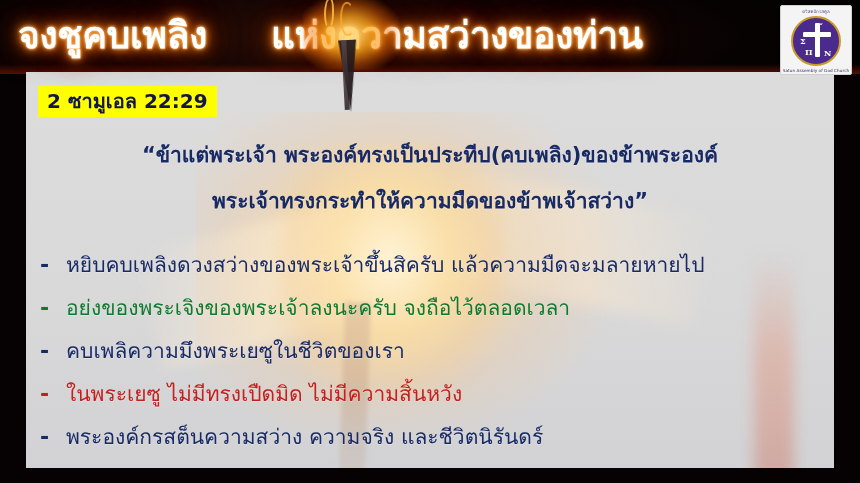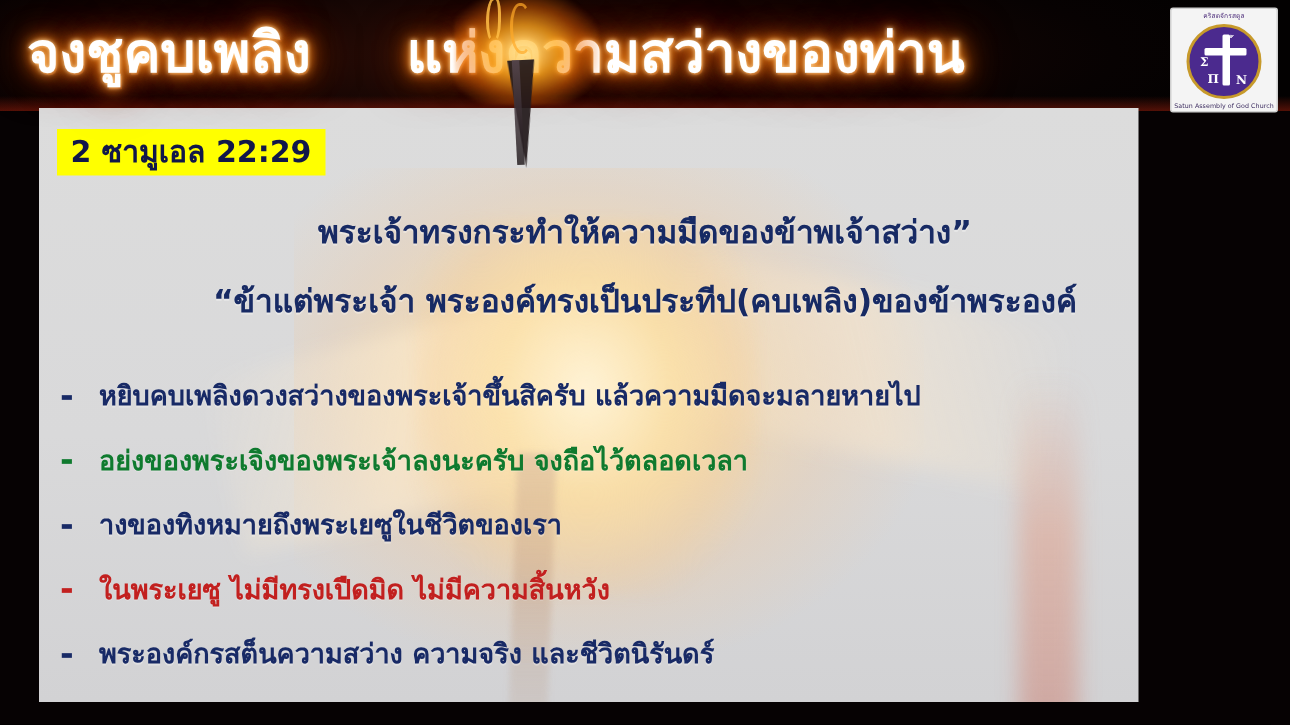--- a/index.html
+++ b/index.html
@@ -52,21 +52,21 @@
   .logo-circle .cross-h{position:absolute;left:10px;top:14px;width:28px;height:4.5px;background:#fff;border-radius:1px;}
   .logo-circle .wheat{position:absolute;left:25px;top:6px;width:14px;height:30px;
     background:linear-gradient(135deg,rgba(255,255,255,.85) 0 2px,transparent 2px 5px);transform:rotate(8deg);opacity:.85;}
   .logo-circle .gk{position:absolute;color:#fff;font-size:8px;font-weight:bold;font-family:"DejaVu Serif",serif;}
   .logo-circle .gk1{left:7px;top:18px;}
   .logo-circle .gk2{left:12px;top:29px;}
   .logo-circle .gk3{left:31px;top:30px;}
   .logo-en{font-size:4.2px;color:#3a2a5e;margin-top:1.5px;letter-spacing:.05px;}
 
   
-  .panel{position:absolute;left:26px;top:72px;width:733px;height:396px;
+  .panel{position:absolute;left:26px;top:72px;width:808px;height:396px;
     background:linear-gradient(to bottom,#dcdcdc 0%,#d9d9da 55%,#d2d2d4 100%);overflow:hidden;}
 
   
   .wm{position:absolute;pointer-events:none;}
   .wm-glow{left:170px;top:40px;width:420px;height:330px;
     background:radial-gradient(ellipse at 45% 45%, rgba(255,236,190,.85) 0%, rgba(255,214,150,.55) 30%, rgba(245,200,150,.28) 52%, rgba(220,190,175,0) 74%);}
   .wm-flame{left:250px;top:75px;width:230px;height:250px;
     background:radial-gradient(ellipse at 50% 45%, rgba(255,243,215,.9) 0%, rgba(255,225,160,.6) 35%, rgba(250,205,140,.25) 62%, rgba(230,200,180,0) 80%);
     filter:blur(4px);}
   .wm-beamL{left:120px;top:150px;width:250px;height:120px;
@@ -88,21 +88,21 @@
 
   
   .verse-body{position:absolute;left:0;top:60px;width:808px;text-align:center;}
   .verse-line{color:#172a64;font-size:21px;font-weight:bold;line-height:46px;white-space:nowrap;
     text-shadow:0 1px 0 rgba(255,255,255,.35);}
 
   
   .bullets{position:absolute;left:14px;top:174px;width:780px;}
   .bullet{display:flex;align-items:flex-start;height:43px;white-space:nowrap;}
   .bullet .dash{width:26px;flex:0 0 26px;font-size:22px;font-weight:bold;line-height:38px;}
-  .bullet .btxt{font-size:18px;font-weight:bold;line-height:38px;text-shadow:0 1px 0 rgba(255,255,255,.3);}
+  .bullet .btxt{font-size:21px;font-weight:normal;line-height:38px;text-shadow:0 1px 0 rgba(255,255,255,.3);}
 
   .c-navy{color:#182a66;}
   .c-green{color:#0f7a2e;}
   .c-red{color:#c2201f;}
 </style>
 </head>
 <body>
 
 <div id="slide">
 
@@ -138,36 +138,36 @@
     <div class="wm wm-glow"></div>
     <div class="wm wm-beamL"></div>
     <div class="wm wm-beamR"></div>
     <div class="wm wm-flame"></div>
     <div class="wm wm-handle"></div>
     <div class="wm wm-redstreak"></div>
 
     <div class="verse-ref">2 ซามูเอล 22:29</div>
 
     <div class="verse-body">
+      <div class="verse-line">“ข้าแต่พระเจ้า พระองค์ทรงเป็นประทีป(คบเพลิง)ของข้าพระองค์</div>
       <div class="verse-line">พระเจ้าทรงกระทำให้ความมืดของข้าพเจ้าสว่าง”</div>
-      <div class="verse-line">“ข้าแต่พระเจ้า พระองค์ทรงเป็นประทีป(คบเพลิง)ของข้าพระองค์</div>
     </div>
 
     <div class="bullets">
       <div class="bullet">
         <span class="dash c-navy">-</span>
         <span class="btxt c-navy">หยิบคบเพลิงดวงสว่างของพระเจ้าขึ้นสิครับ แล้วความมืดจะมลายหายไป</span>
       </div>
       <div class="bullet">
         <span class="dash c-green">-</span>
         <span class="btxt c-green">อย่งของพระเจิงของพระเจ้าลงนะครับ จงถือไว้ตลอดเวลา</span>
       </div>
       <div class="bullet">
         <span class="dash c-navy">-</span>
-        <span class="btxt c-navy">างของทิงหมายถึงพระเยซูในชีวิตของเรา</span>
+        <span class="btxt c-navy">คบเพลิความมึงพระเยซูในชีวิตของเรา</span>
       </div>
       <div class="bullet">
         <span class="dash c-red">-</span>
         <span class="btxt c-red">ในพระเยซู ไม่มีทรงเปืดมิด ไม่มีความสิ้นหวัง</span>
       </div>
       <div class="bullet">
         <span class="dash c-navy">-</span>
         <span class="btxt c-navy">พระองค์กรสต็นความสว่าง ความจริง และชีวิตนิรันดร์</span>
       </div>
     </div>

